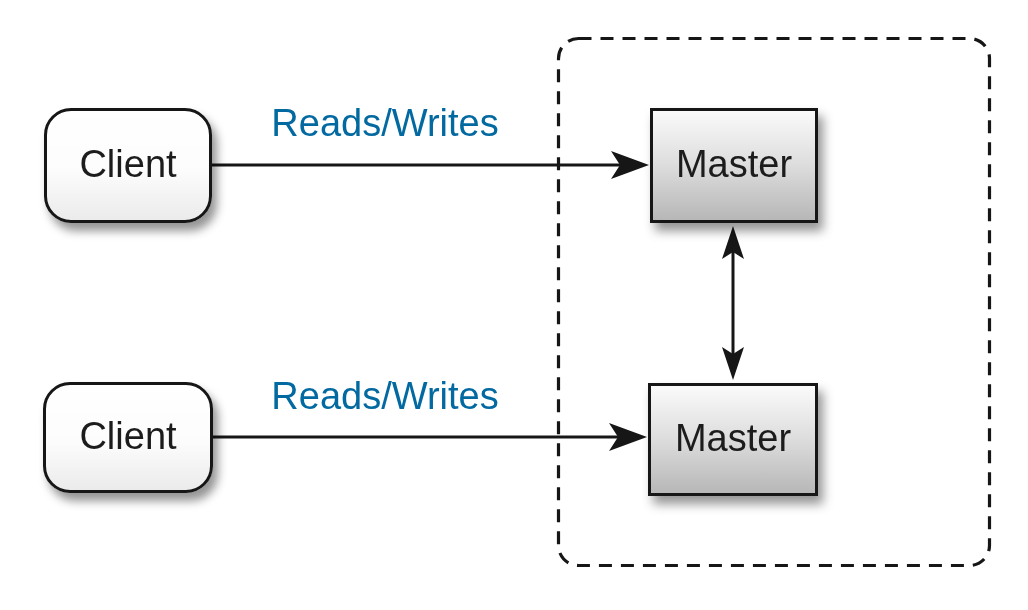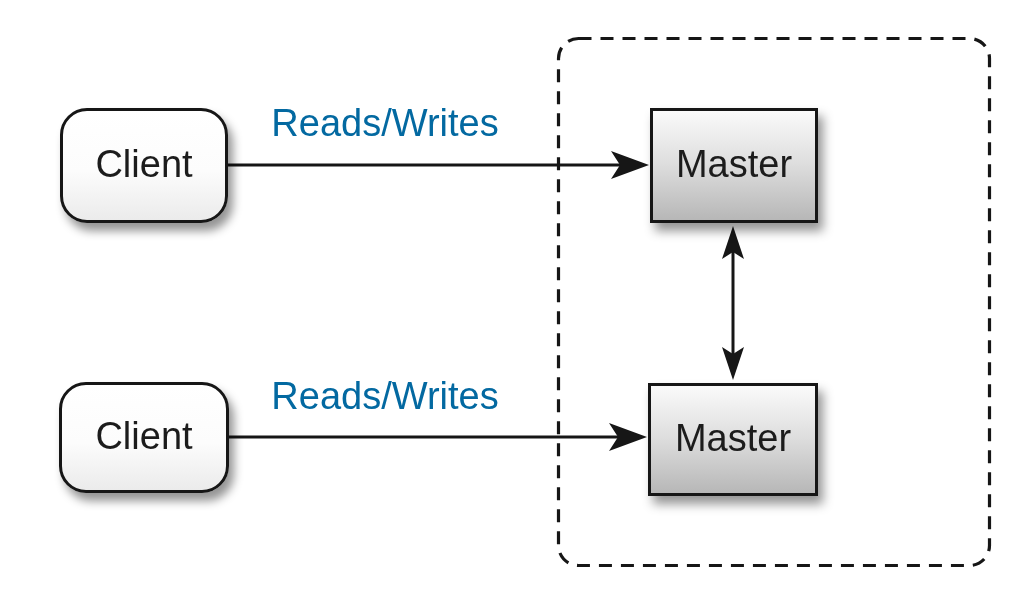--- a/index.html
+++ b/index.html
@@ -39,21 +39,20 @@
     align-items: center;
     justify-content: center;
     border: 3.2px solid #161616;
     font-size: 38px;
     color: #1c1c1c;
     box-shadow: 5px 8px 10px rgba(0,0,0,0.42);
   }
   .client {
     border-radius: 27px;
     background: linear-gradient(180deg, #ffffff 0%, #fcfcfc 55%, #ebebeb 100%);
-    margin-left: 16px;
   }
   .master {
     background: linear-gradient(180deg, #fafafa 0%, #dedede 48%, #b7b7b7 100%);
   }
   .node-label {
     display: block;
     line-height: 1;
     padding-bottom: 4px;
   }
   .edge-label {

